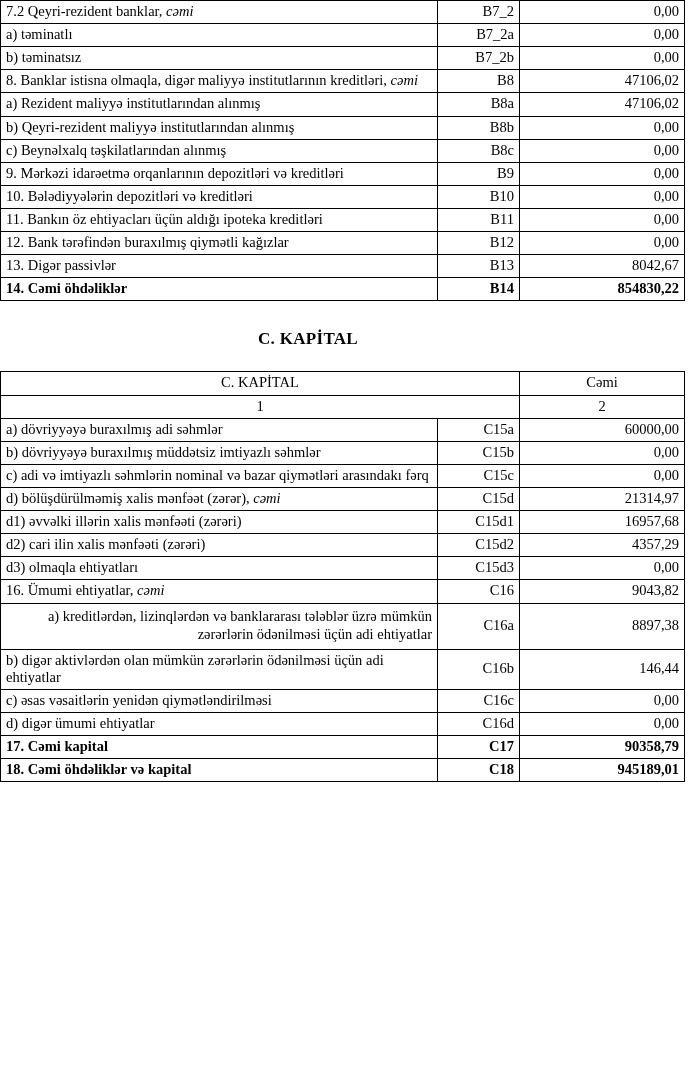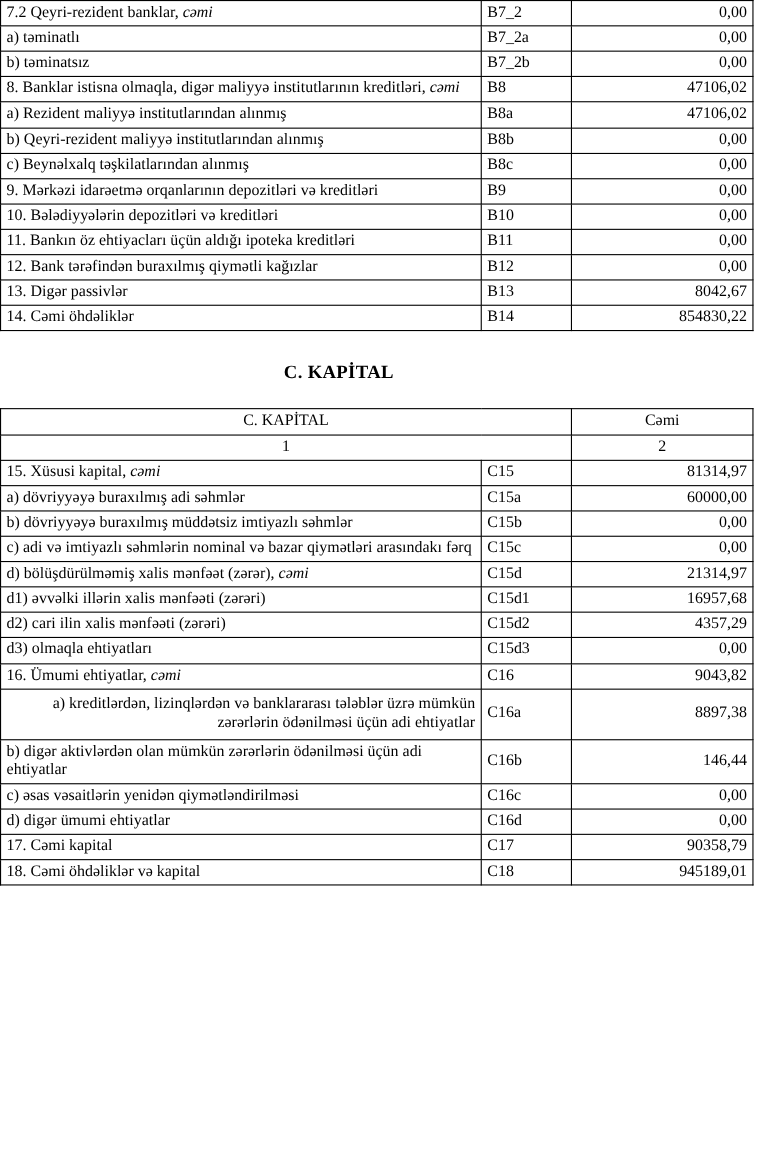--- a/index.html
+++ b/index.html
@@ -33,29 +33,29 @@
     line-height: 1.18;
     vertical-align: middle;
     font-weight: normal;
   }
   
   col.c-label { width: 437px; }
   col.c-code  { width: 82px; }
   col.c-val   { width: 165px; }
 
   td.label { text-align: left; }
-  td.code  { text-align: left; }
+  td.code  { text-align: right; }
   td.val   { text-align: right; padding-right: 8px; }
 
   .indent1 { padding-left: 18px; }
   .indent2 { padding-left: 32px; }
 
   .it { font-style: italic; }
 
-  tr.boldrow td { font-weight: normal; }
+  tr.boldrow td { font-weight: bold; }
 
   .section-title {
     text-align: center;
     font-size: 17px;
     font-weight: bold;
     letter-spacing: 0.3px;
     margin: 28px 0 22px 0;
     font-family: "Liberation Serif", "DejaVu Serif", serif;
   }
 
@@ -162,25 +162,20 @@
     </colgroup>
     <tbody id="cap-body">
       <tr>
         <td class="head-center" colspan="2">C. KAPİTAL</td>
         <td class="head-center">Cəmi</td>
       </tr>
       <tr>
         <td class="head-num" colspan="2">1</td>
         <td class="head-num">2</td>
       </tr>
-    <tr>
-          <td class="label"><span>15. Xüsusi kapital, </span><span class="it">cəmi</span></td>
-          <td class="code">C15</td>
-          <td class="val">81314,97</td>
-        </tr>
         <tr>
           <td class="label indent1"><span>a) dövriyyəyə buraxılmış adi səhmlər</span></td>
           <td class="code">C15a</td>
           <td class="val">60000,00</td>
         </tr>
         <tr>
           <td class="label indent1"><span>b) dövriyyəyə buraxılmış müddətsiz imtiyazlı səhmlər</span></td>
           <td class="code">C15b</td>
           <td class="val">0,00</td>
         </tr>

